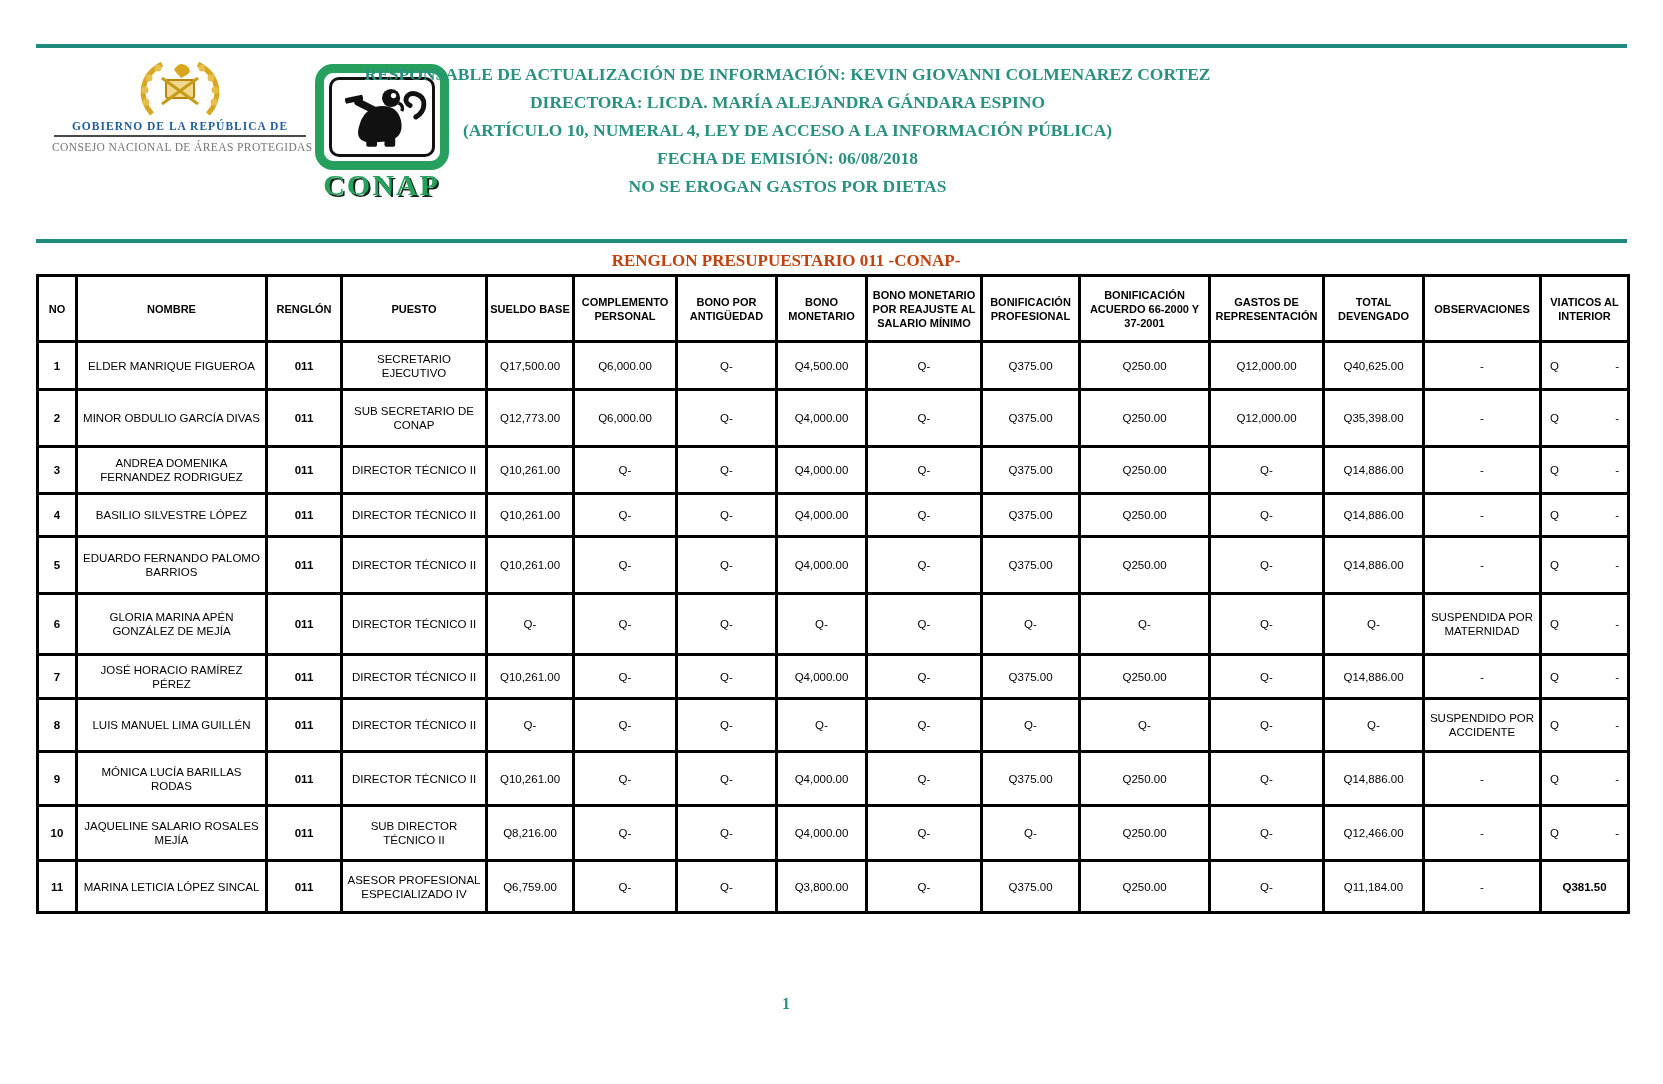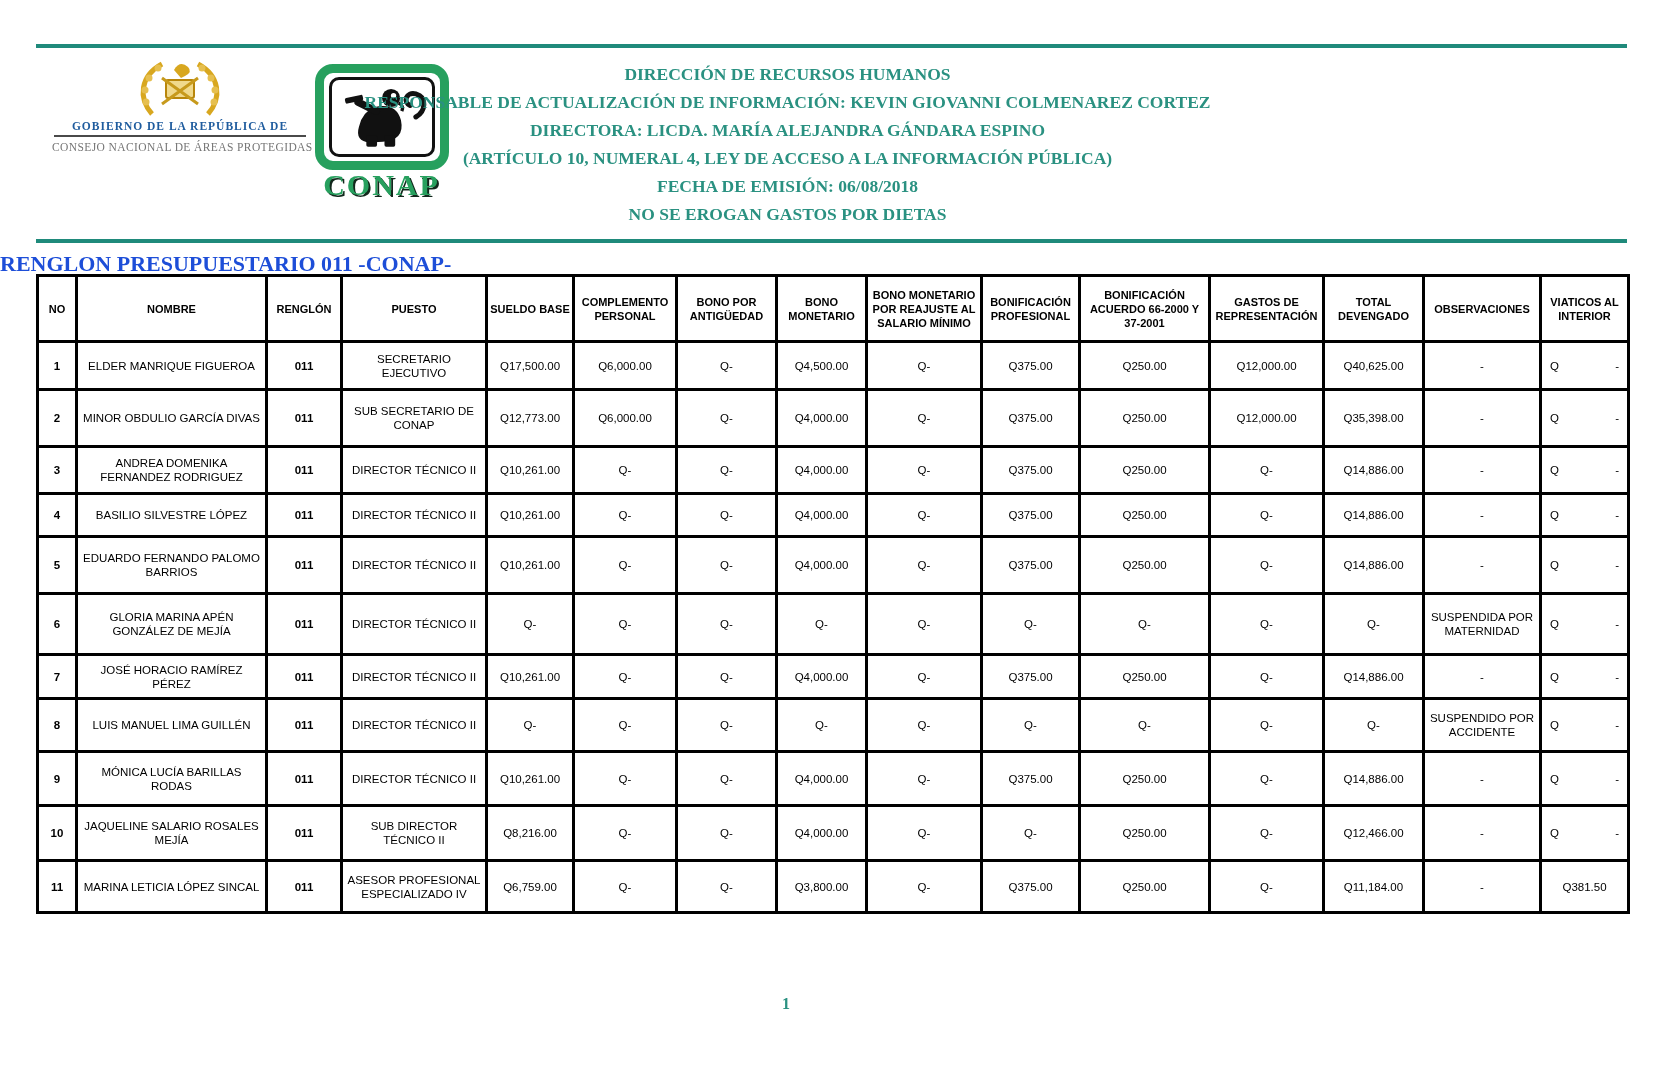--- a/index.html
+++ b/index.html
@@ -30,40 +30,40 @@
     margin-top:0;font-family:"Liberation Serif",serif;font-size:30px;font-weight:900;color:#27a05e;
     letter-spacing:2px;text-shadow:2px 2px 0 #12281c;line-height:30px;
   }
 
   
   .header-text{
     position:absolute;left:300px;top:60px;width:975px;text-align:center;
     font-family:"Liberation Serif",serif;font-weight:bold;font-size:17.5px;line-height:28px;color:#2a9181;
   }
   .doc-title{
-    position:absolute;top:251px;left:0;width:1572px;text-align:left;
-    font-family:"Liberation Serif",serif;font-weight:bold;font-size:22px;color:#1d4ed8;
+    position:absolute;top:251px;left:0;width:1572px;text-align:center;
+    font-family:"Liberation Serif",serif;font-weight:bold;font-size:17px;color:#c2410c;
   }
 
   
   .salary-table{
     position:absolute;left:36px;top:274px;width:1591px;
     border-collapse:collapse;table-layout:fixed;
   }
   .salary-table th,.salary-table td{
     border:3px solid #000;text-align:center;vertical-align:middle;overflow:hidden;
   }
   .salary-table th{font-size:11px;font-weight:bold;padding:2px 1px;line-height:14px;}
   .salary-table thead tr{height:66px;}
   .salary-table td{font-size:11.5px;padding:2px 2px;line-height:14px;}
   .salary-table td:nth-child(1),.salary-table td:nth-child(3){font-weight:bold;}
   .salary-table td.split{padding:2px 8px;}
   .salary-table td.split .q{float:left;}
   .salary-table td.split .v{float:right;}
-  .salary-table td.bold{font-weight:normal;}
+  .salary-table td.bold{font-weight:bold;}
   tbody tr:nth-child(1){height:48px;}
   tbody tr:nth-child(2){height:57px;}
   tbody tr:nth-child(3){height:47px;}
   tbody tr:nth-child(4){height:43px;}
   tbody tr:nth-child(5){height:57px;}
   tbody tr:nth-child(6){height:61px;}
   tbody tr:nth-child(7){height:44px;}
   tbody tr:nth-child(8){height:53px;}
   tbody tr:nth-child(9){height:54px;}
   tbody tr:nth-child(10){height:55px;}
@@ -115,21 +115,20 @@
           <rect x="10" y="15" width="22" height="7" rx="2" fill="#111" transform="rotate(-12 21 18)"></rect>
           <rect x="36" y="62" width="13" height="14" rx="2" fill="#111"></rect>
           <rect x="58" y="62" width="13" height="14" rx="2" fill="#111"></rect>
         </svg>
       </div>
     </div>
     <div class="conap-label">CONAP</div>
   </div>
 
   <div class="header-text">
-    <div>DIRECCIÓN DE RECURSOS HUMANOS</div>
     <div>RESPONSABLE DE ACTUALIZACIÓN DE INFORMACIÓN: KEVIN GIOVANNI COLMENAREZ CORTEZ</div>
     <div>DIRECTORA: LICDA. MARÍA ALEJANDRA GÁNDARA ESPINO</div>
     <div>(ARTÍCULO 10, NUMERAL 4, LEY DE ACCESO A LA INFORMACIÓN PÚBLICA)</div>
     <div>FECHA DE EMISIÓN: 06/08/2018</div>
     <div>NO SE EROGAN GASTOS POR DIETAS</div>
   </div>
 
   <div class="rule rule-mid"></div>
 
   <div class="doc-title">RENGLON PRESUPUESTARIO 011 -CONAP-</div>

